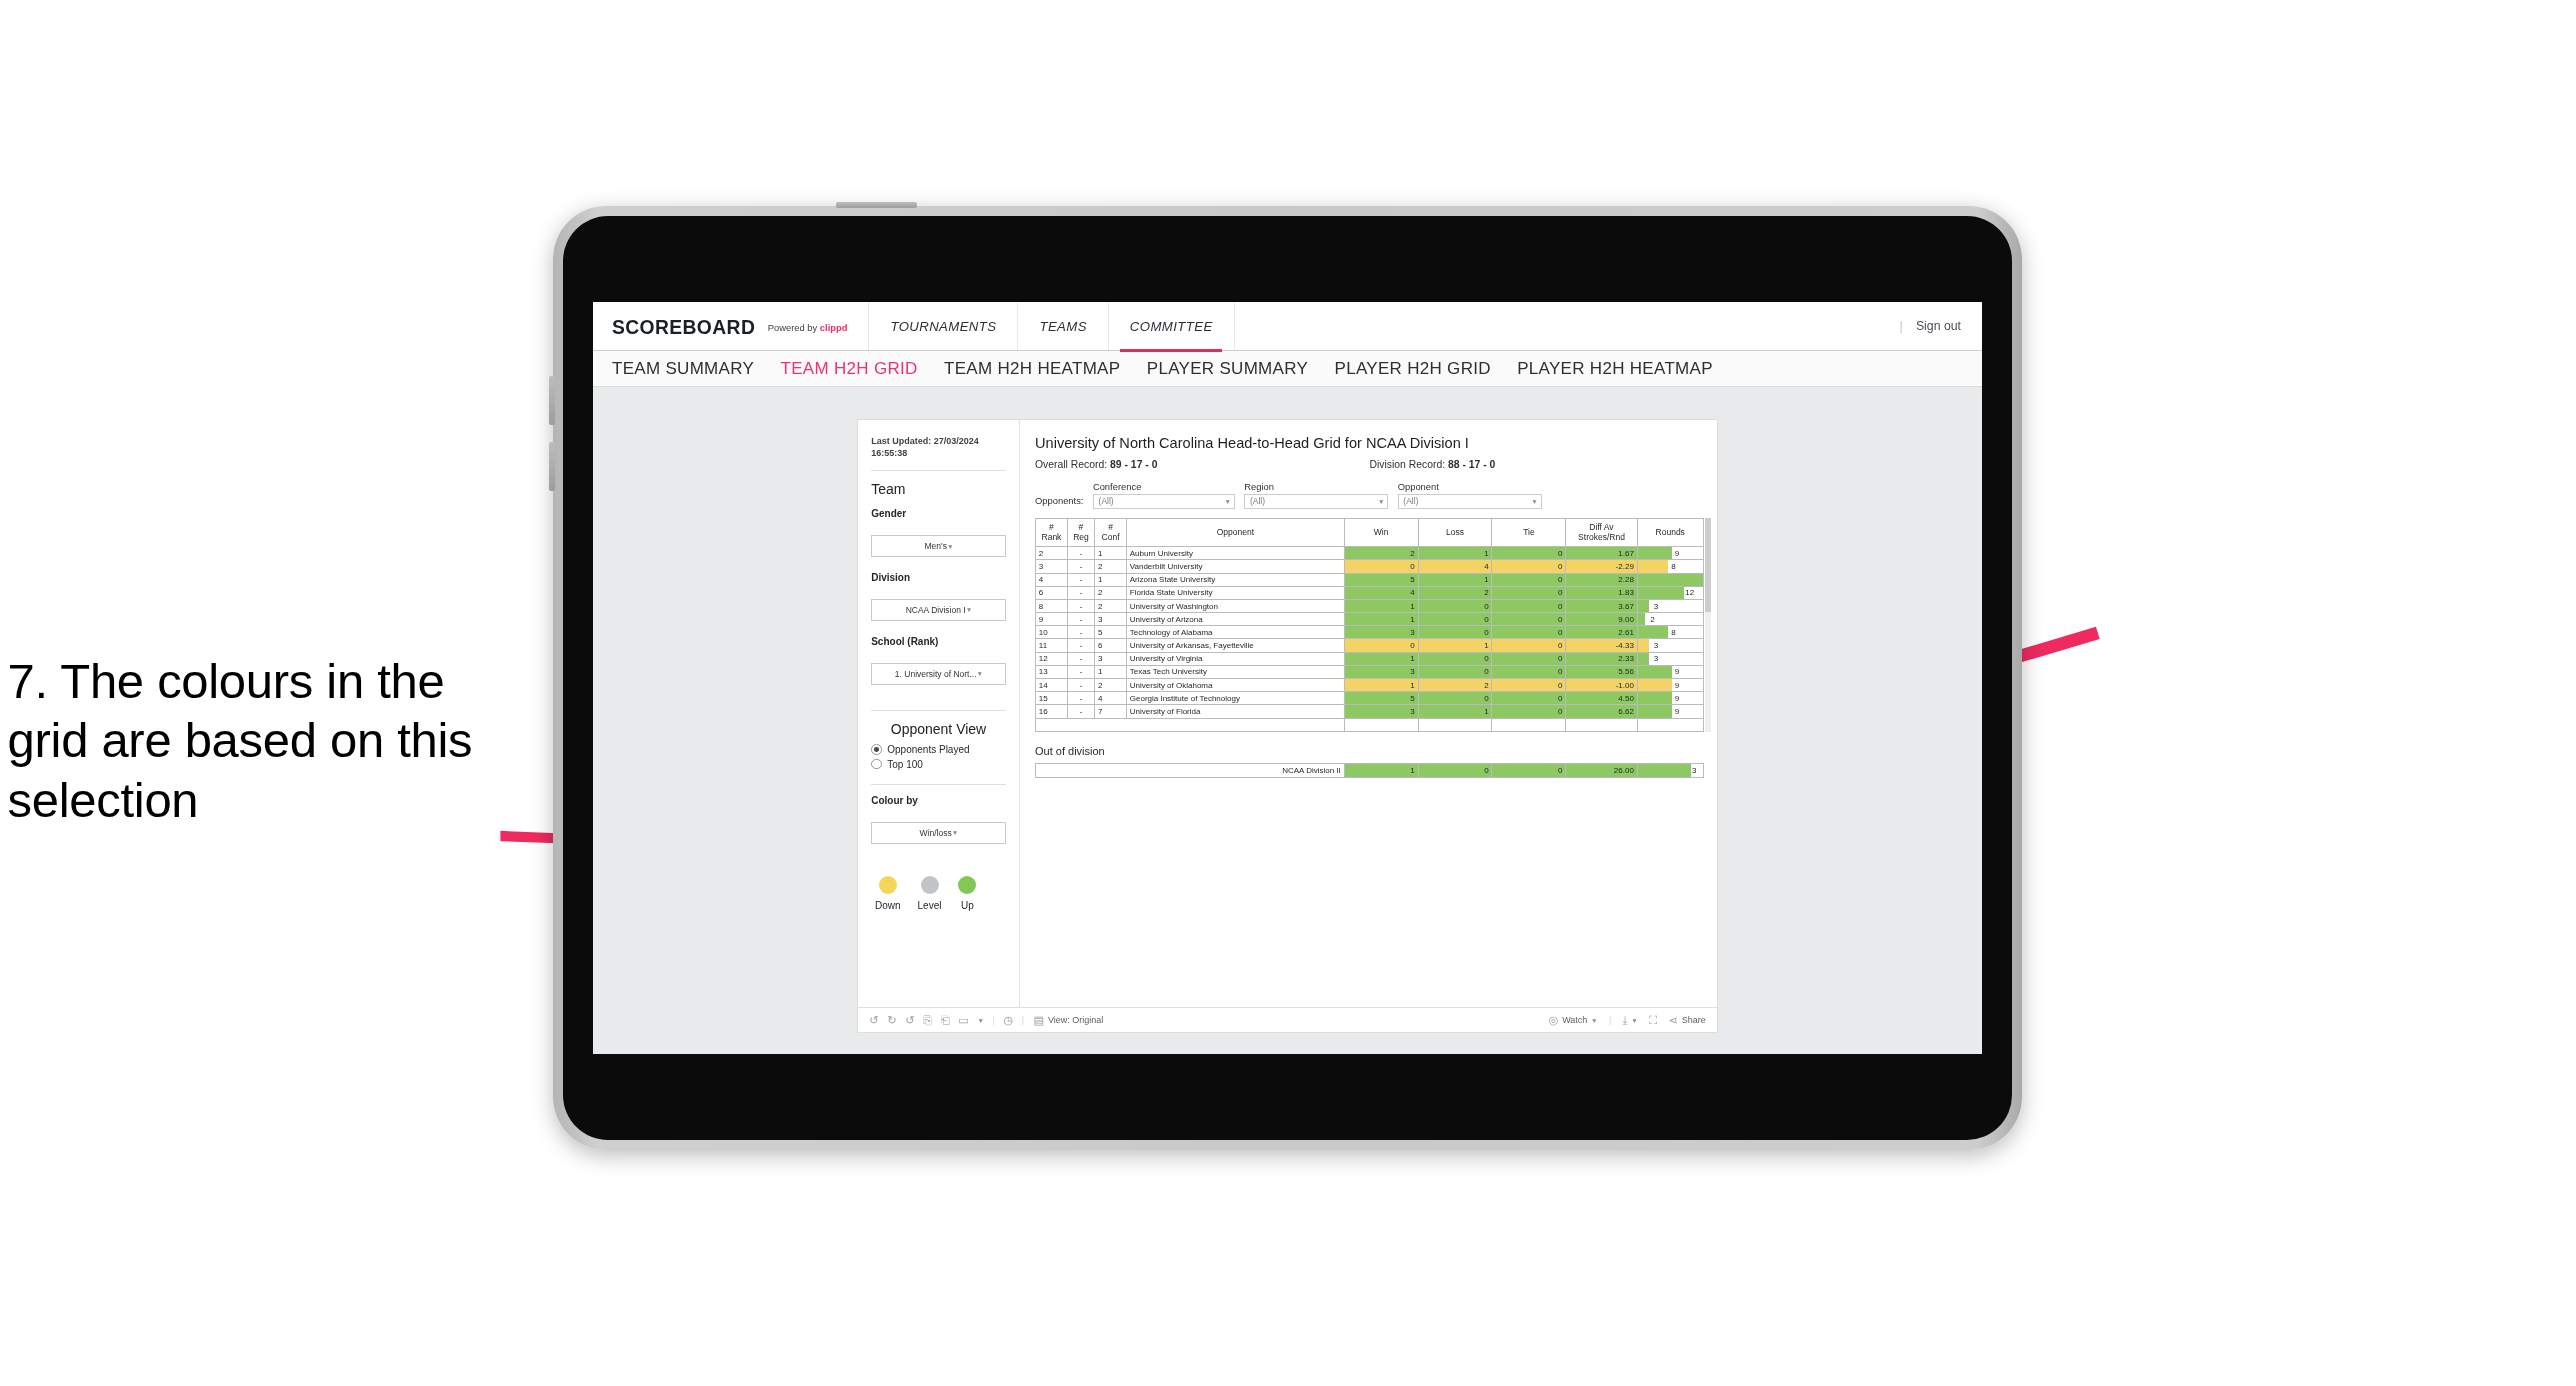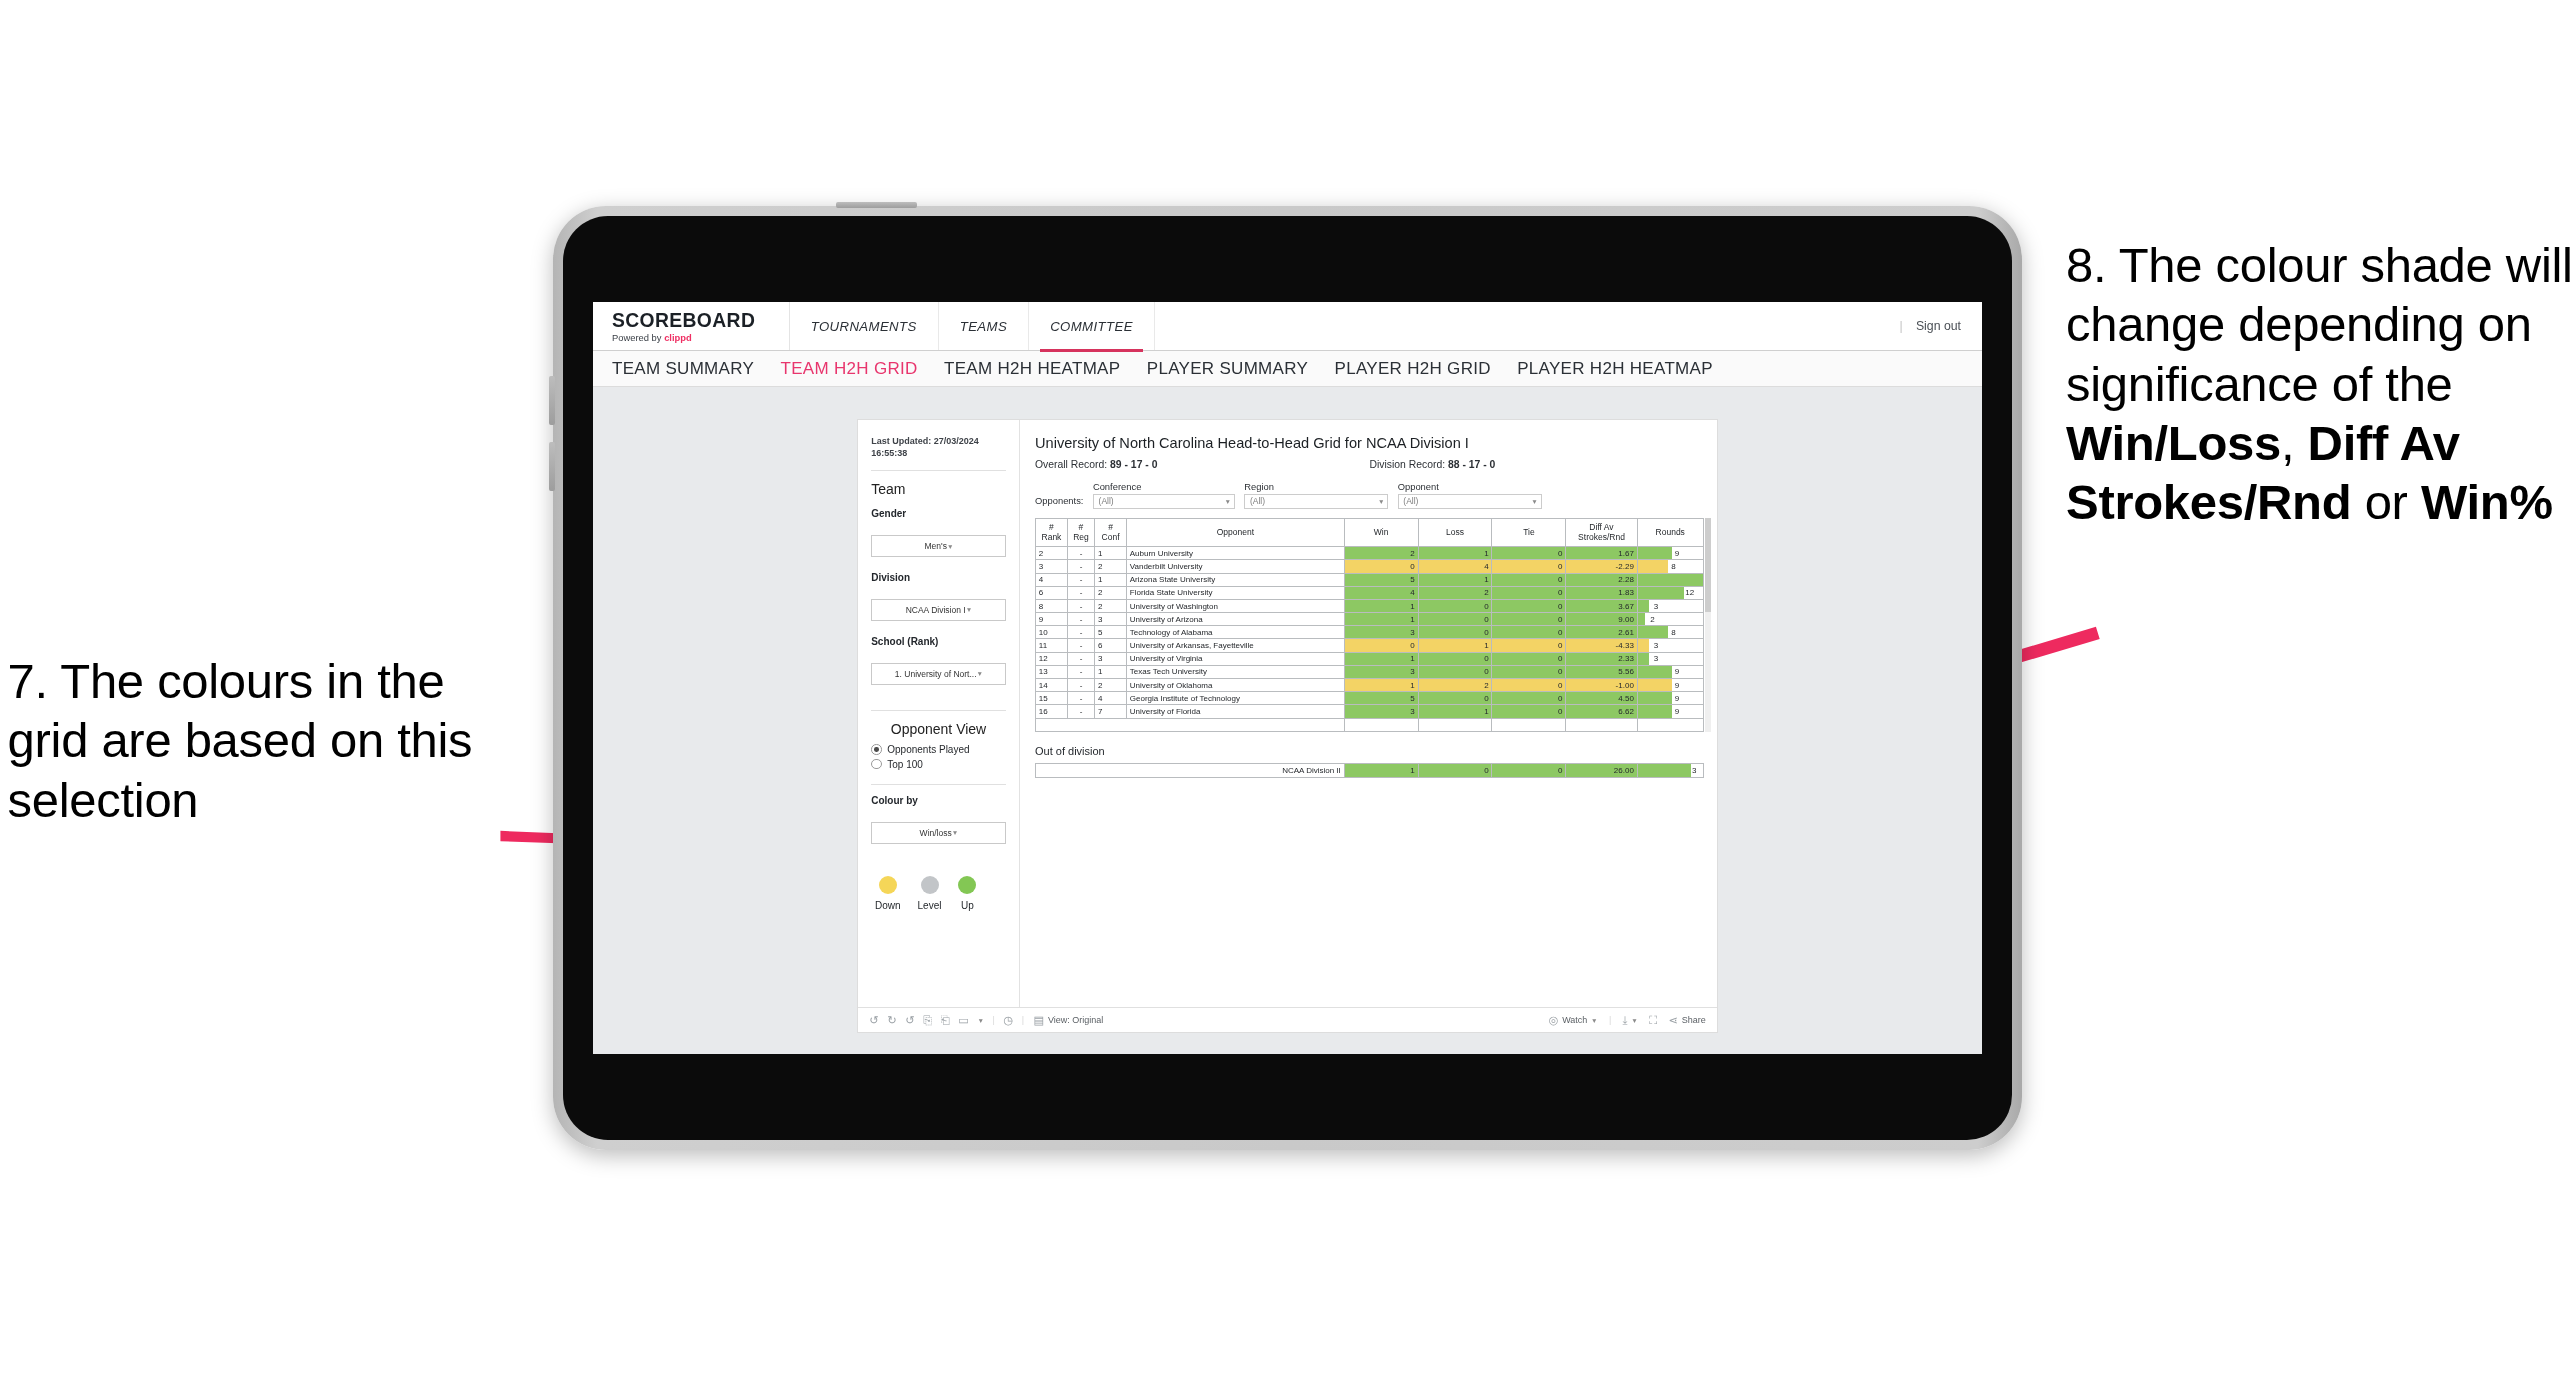--- a/index.html
+++ b/index.html
@@ -56,23 +56,24 @@
   }
 
   
   .topbar {
     height: 49px; background: #ffffff;
     border-bottom: 1.9px solid #cfcfcf;
     display: flex; align-items: stretch;
     position: relative;
   }
   .brand {
-    display: flex; flex-direction: column; justify-content: center;
+    display: flex; flex-direction: row; justify-content: center;
     padding: 0 21px 0 19px; min-width: 161px;
     border-right: 0.9px solid #e4e4e4;
+    align-items: center;
   }
   .brand-title {
     font-family: "Liberation Sans", sans-serif;
     font-weight: 700; font-size: 21px; letter-spacing: 0.4px;
     color: #1b2026; line-height: 1;
     transform: scaleX(0.92); transform-origin: left center;
   }
   .brand-sub {
     font-size: 9.4px; color: #3c4148; margin-top: 2.8px; line-height: 1;
   }
@@ -220,23 +221,20 @@
 <body>
 
 <div id="stage">
 
   <div class="annot" id="annot-left">7. The colours in the grid are based on this selection</div>
 
   <svg class="arrow-svg" style="left:500px; top:812px; width:378px; height:66px;" viewBox="0 0 400 70">
     <path d="M0 20 L320 33 L318 16 L390 40 L312 58 L314 42 L0 31 Z" fill="#ee2a5f"></path>
   </svg>
 
-  <div class="annot" id="annot-right">
-    <span>8. The colour shade will change depending on significance of the </span><b>Win/Loss</b><span>, </span><b>Diff Av Strokes/Rnd</b><span> or </span><b>Win%</b>
-  </div>
 
   <svg class="arrow-svg" style="left:1681px; top:623px; width:415px; height:132px;" viewBox="0 0 440 140">
     <path d="M440 4 L60 118 L55 100 L0 136 L66 146 L64 130 L444 17 Z" fill="#ee2a5f"></path>
   </svg>
 
   <div id="tablet">
     <div class="tab-outer"></div>
     <div class="tab-btn" style="left:283px; top:-3.8px; width:81px; height:5.7px;"></div>
     <div class="tab-btn" style="left:-3.8px; top:170px; width:5.7px; height:49px;"></div>
     <div class="tab-btn" style="left:-3.8px; top:236px; width:5.7px; height:49px;"></div>

